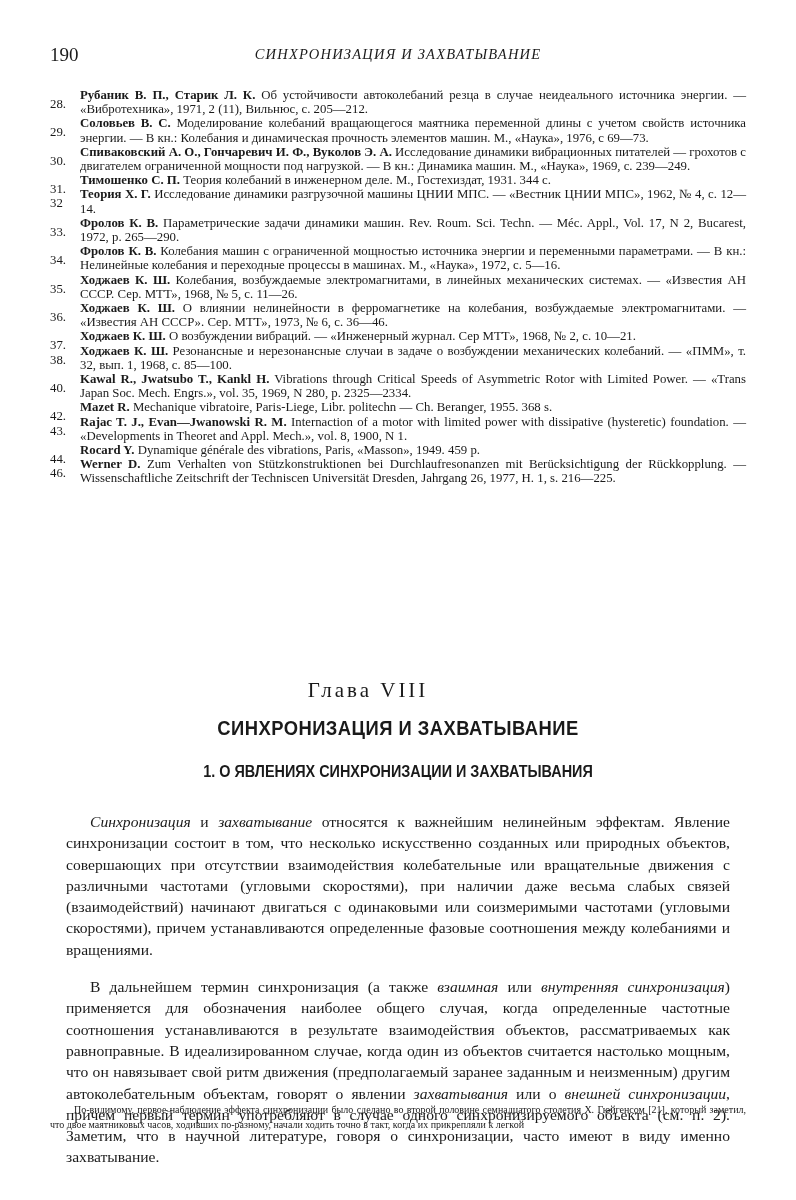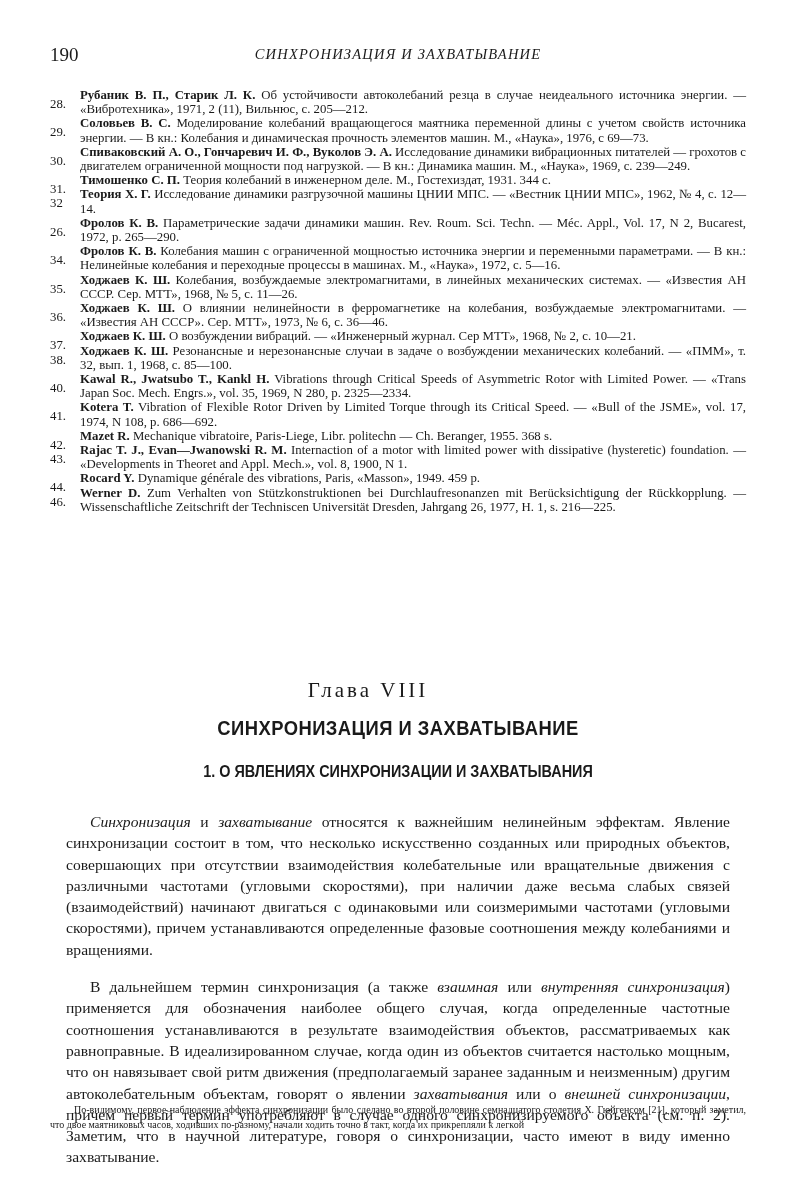--- a/index.html
+++ b/index.html
@@ -41,28 +41,27 @@
     <span class="page-number">190</span>
     <div class="running-title">СИНХРОНИЗАЦИЯ И ЗАХВАТЫВАНИЕ</div>
   </div>
 
   <div class="refs" id="refs">
       <div class="ref"><span class="ref-num">28.</span><span class="ref-author">Рубаник В. П., Старик Л. К.</span><span> Об устойчивости автоколебаний резца в случае неидеального источника энергии. — «Вибротехника», 1971, 2 (11), Вильнюс, с. 205—212.</span></div>
       <div class="ref"><span class="ref-num">29.</span><span class="ref-author">Соловьев В. С.</span><span> Моделирование колебаний вращающегося маятника переменной длины с учетом свойств источника энергии. — В кн.: Колебания и динамическая прочность элементов машин. М., «Наука», 1976, с 69—73.</span></div>
       <div class="ref"><span class="ref-num">30.</span><span class="ref-author">Спиваковский А. О., Гончаревич И. Ф., Вуколов Э. А.</span><span> Исследование динамики вибрационных питателей — грохотов с двигателем ограниченной мощности под нагрузкой. — В кн.: Динамика машин. М., «Наука», 1969, с. 239—249.</span></div>
       <div class="ref"><span class="ref-num">31.</span><span class="ref-author">Тимошенко С. П.</span><span> Теория колебаний в инженерном деле. М., Гостехиздат, 1931. 344 с.</span></div>
       <div class="ref"><span class="ref-num">32</span><span class="ref-author">Теория Х. Г.</span><span> Исследование динамики разгрузочной машины ЦНИИ МПС. — «Вестник ЦНИИ МПС», 1962, № 4, с. 12—14.</span></div>
-      <div class="ref"><span class="ref-num">26.</span><span class="ref-author">Фролов К. В.</span><span> Параметрические задачи динамики машин. Rev. Roum. Sci. Techn. — Méc. Appl., Vol. 17, N 2, Bucarest, 1972, p. 265—290.</span></div>
+      <div class="ref"><span class="ref-num">33.</span><span class="ref-author">Фролов К. В.</span><span> Параметрические задачи динамики машин. Rev. Roum. Sci. Techn. — Méc. Appl., Vol. 17, N 2, Bucarest, 1972, p. 265—290.</span></div>
       <div class="ref"><span class="ref-num">34.</span><span class="ref-author">Фролов К. В.</span><span> Колебания машин с ограниченной мощностью источника энергии и переменными параметрами. — В кн.: Нелинейные колебания и переходные процессы в машинах. М., «Наука», 1972, с. 5—16.</span></div>
       <div class="ref"><span class="ref-num">35.</span><span class="ref-author">Ходжаев К. Ш.</span><span> Колебания, возбуждаемые электромагнитами, в линейных механических системах. — «Известия АН СССР. Сер. МТТ», 1968, № 5, с. 11—26.</span></div>
       <div class="ref"><span class="ref-num">36.</span><span class="ref-author">Ходжаев К. Ш.</span><span> О влиянии нелинейности в ферромагнетике на колебания, возбуждаемые электромагнитами. — «Известия АН СССР». Сер. МТТ», 1973, № 6, с. 36—46.</span></div>
       <div class="ref"><span class="ref-num">37.</span><span class="ref-author">Ходжаев К. Ш.</span><span> О возбуждении вибраций. — «Инженерный журнал. Сер МТТ», 1968, № 2, с. 10—21.</span></div>
       <div class="ref"><span class="ref-num">38.</span><span class="ref-author">Ходжаев К. Ш.</span><span> Резонансные и нерезонансные случаи в задаче о возбуждении механических колебаний. — «ПММ», т. 32, вып. 1, 1968, с. 85—100.</span></div>
       <div class="ref"><span class="ref-num">40.</span><span class="ref-author">Kawal R., Jwatsubo T., Kankl H.</span><span> Vibrations through Critical Speeds of Asymmetric Rotor with Limited Power. — «Trans Japan Soc. Mech. Engrs.», vol. 35, 1969, N 280, p. 2325—2334.</span></div>
-      <div class="ref"><span class="ref-num">41.</span><span class="ref-author">Kotera T.</span><span> Vibration of Flexible Rotor Driven by Limited Torque through its Critical Speed. — «Bull of the JSME», vol. 17, 1974, N 108, p. 686—692.</span></div>
       <div class="ref"><span class="ref-num">42.</span><span class="ref-author">Mazet R.</span><span> Mechanique vibratoire, Paris-Liege, Libr. politechn — Ch. Beranger, 1955. 368 s.</span></div>
       <div class="ref"><span class="ref-num">43.</span><span class="ref-author">Rajac T. J., Evan—Jwanowski R. M.</span><span> Internaction of a motor with limited power with dissipative (hysteretic) foundation. — «Developments in Theoret and Appl. Mech.», vol. 8, 1900, N 1.</span></div>
       <div class="ref"><span class="ref-num">44.</span><span class="ref-author">Rocard Y.</span><span> Dynamique générale des vibrations, Paris, «Masson», 1949. 459 p.</span></div>
       <div class="ref"><span class="ref-num">46.</span><span class="ref-author">Werner D.</span><span> Zum Verhalten von Stützkonstruktionen bei Durchlaufresonanzen mit Berücksichtigung der Rückkopplung. — Wissenschaftliche Zeitschrift der Techniscen Universität Dresden, Jahrgang 26, 1977, H. 1, s. 216—225.</span></div>
     </div>
 
   <div class="chapter-label">Глава VIII</div>
   <div class="chapter-title">СИНХРОНИЗАЦИЯ И ЗАХВАТЫВАНИЕ</div>
   <div class="section-title">1. О ЯВЛЕНИЯХ СИНХРОНИЗАЦИИ И ЗАХВАТЫВАНИЯ</div>
 

